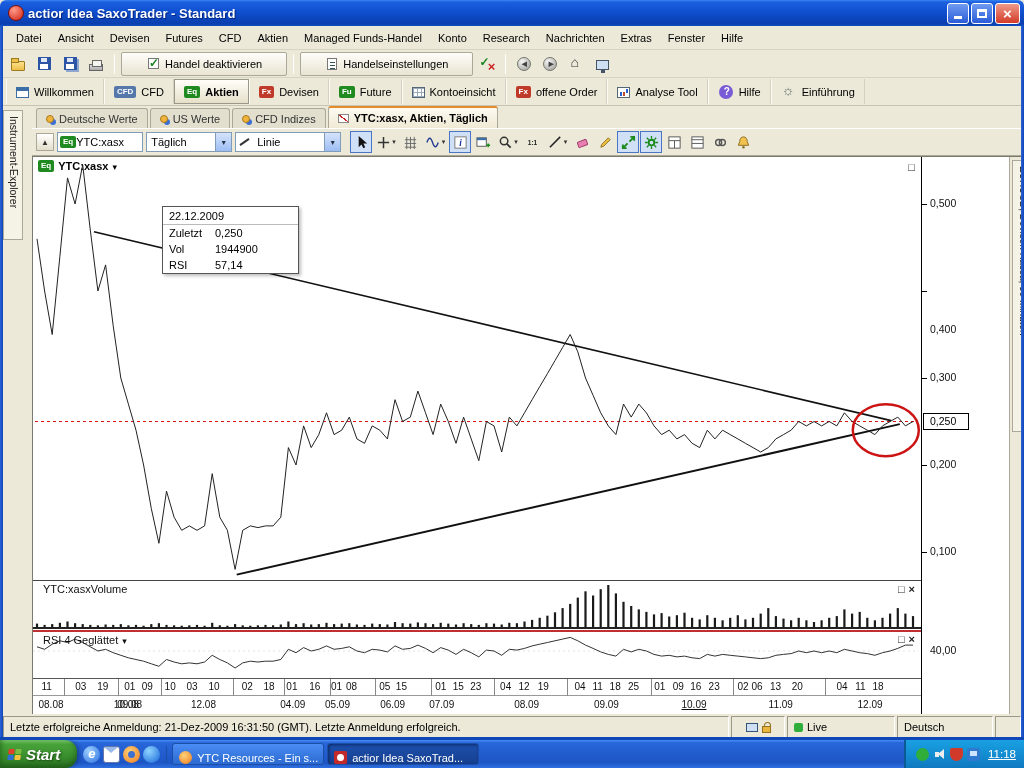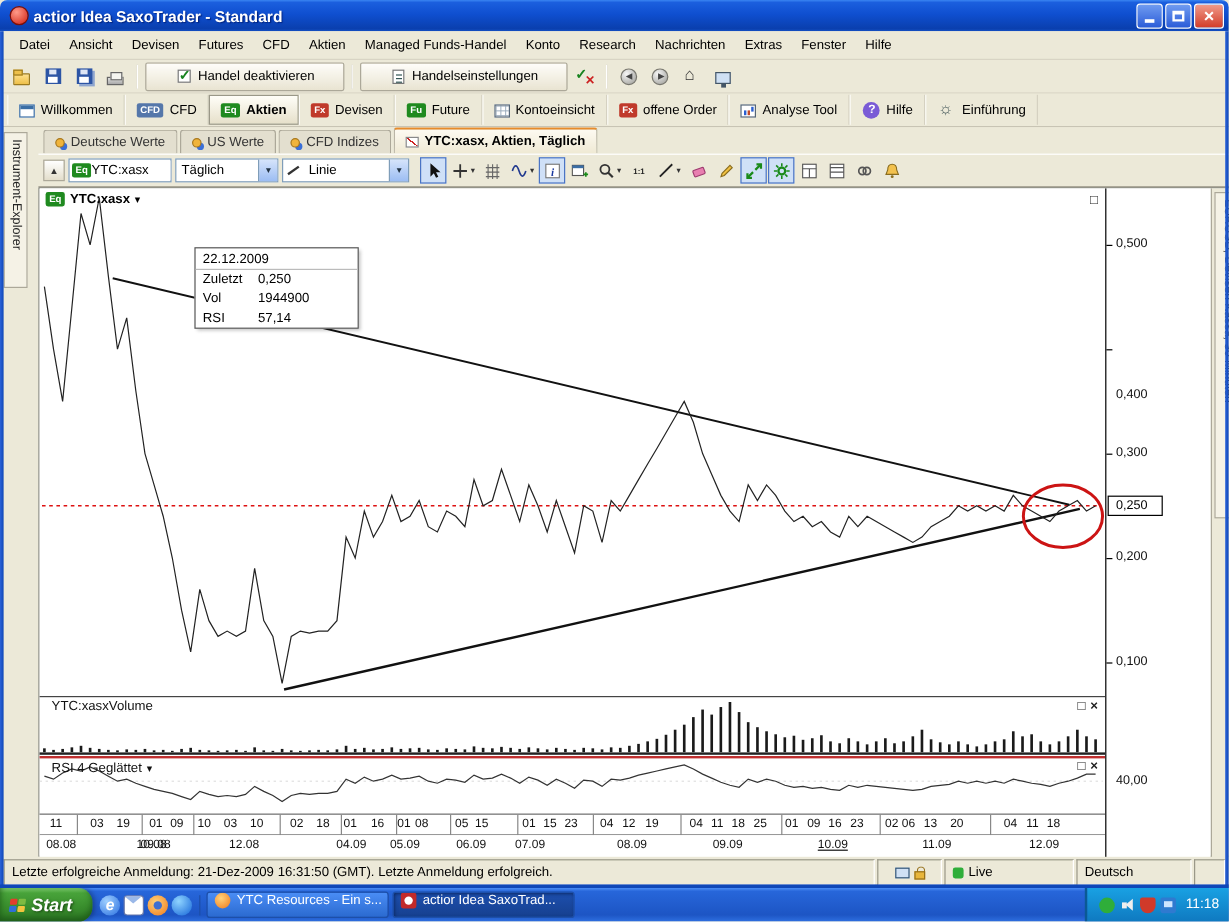--- a/index.html
+++ b/index.html
@@ -182,38 +182,38 @@
   .quick-launch { display:flex; align-items:center; padding:0 6px; gap:3px; border-right:1px solid #1d4fa8; flex:none; }
   .ql { width:17px; height:17px; border-radius:3px; display:inline-block; position:relative; }
   .ic-internet-explorer-icon { background:radial-gradient(circle at 35% 30%,#9fd0ff,#2a6fe0); border-radius:50%; }
   .ic-internet-explorer-icon::after { content:"e"; position:absolute; left:5px; top:0; color:#fff; font-weight:bold; font-style:italic; font-size:13px; }
   .ic-mail-icon { background:#fff; border:1px solid #67a; }
   .ic-mail-icon::after { content:""; position:absolute; left:0; top:0; border-left:7.5px solid transparent; border-right:7.5px solid transparent; border-top:6px solid #9ab8e8; }
   .ic-firefox-icon { background:radial-gradient(circle at 40% 35%,#ffd27a,#f07818); border-radius:50%; }
   .ic-firefox-icon::after { content:""; position:absolute; left:5px; top:5px; width:7px; height:7px; border-radius:50%; background:#3f6fd0; }
   .ic-media-icon { background:radial-gradient(circle at 35% 30%,#8fd4ff,#1565d8); border-radius:50%; }
   .tasks { display:flex; align-items:center; gap:3px; padding:0 5px; flex:1; }
-  .task { height:22px; width:152px; display:flex; align-items:flex-start; gap:5px; padding:0 6px;
+  .task { height:22px; width:152px; display:flex; align-items:flex-end; gap:5px; padding:0 6px;
     background:linear-gradient(#4a8df5,#2b6ad0); border:1px solid #1d4fa8; border-radius:3px;
     color:#fff; font-size:11px; white-space:nowrap; overflow:hidden; }
   .task.active { background:linear-gradient(#1d4fae,#16408f); box-shadow:inset 1px 1px 3px #0d2a66; }
   .task-ic { width:13px; height:13px; border-radius:50%; flex:none; position:relative; }
   .ic-firefox-task-icon { background:radial-gradient(circle at 40% 35%,#ffd27a,#f07818); }
   .ic-saxo-task-icon { background:#c22a2a; border-radius:2px; }
   .ic-saxo-task-icon::after { content:""; position:absolute; left:3px; top:3px; width:7px; height:7px; background:#fff; border-radius:50%; }
   .tray { height:28px; display:flex; align-items:center; padding:0 8px 0 10px; gap:4px;
     background:linear-gradient(180deg,#19a1e3,#0f79c0); border-left:2px solid #0a5a94; flex:none; }
   .tray-ic { width:13px; height:13px; position:relative; display:inline-block; flex:none; }
   .ic-messenger-icon { background:#2fae3a; border-radius:50%; }
   .ic-volume-icon::before { content:""; position:absolute; left:5px; top:1px; border-top:5px solid transparent; border-bottom:5px solid transparent; border-right:6px solid #eee; }
   .ic-volume-icon::after { content:""; position:absolute; left:2px; top:4px; width:4px; height:5px; background:#eee; }
   .ic-security-icon { background:#d03a2a; border-radius:2px 2px 50% 50%; }
   .ic-network-icon { background:#2f7ad0; border-radius:2px; }
   .ic-network-icon::after { content:""; position:absolute; left:3px; top:3px; width:7px; height:5px; background:#cfe4ff; }
-  .clock { color:#fff; font-size:11.5px; margin-left:4px; }
+  .clock { color:#fff; font-size:11.5px; margin-left:4px;text-decoration:underline; }
 </style>
 </head>
 <body>
 
 <div class="screen">
 
   <div class="titlebar">
     <span class="app-icon"></span>
     <span class="title-text">actior Idea SaxoTrader - Standard</span>
     <div class="winbtn min">

